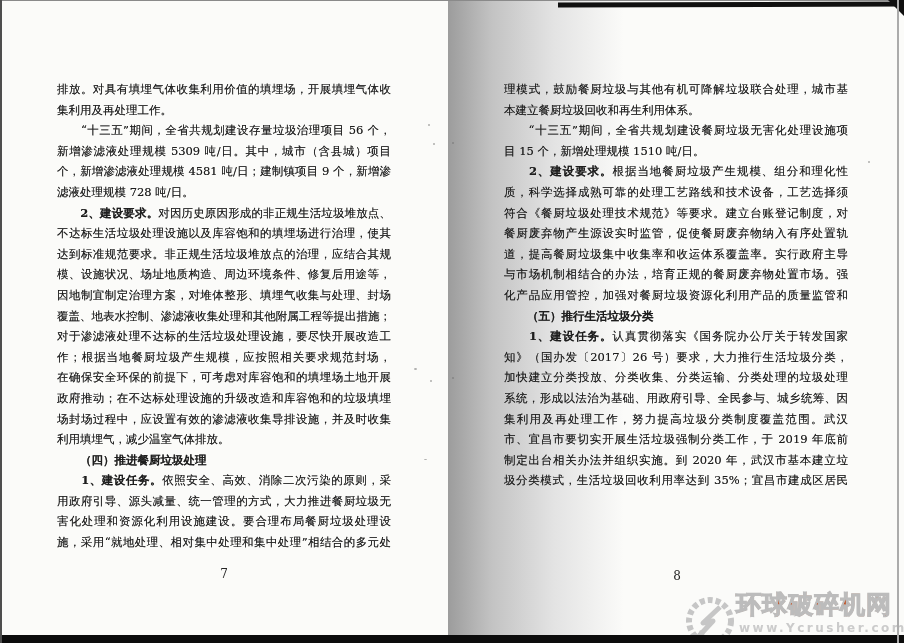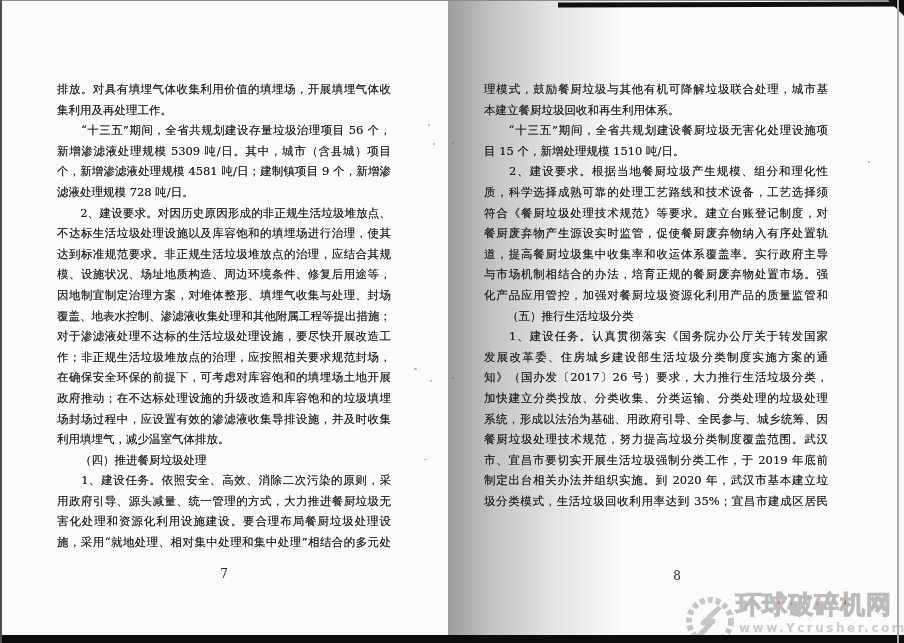--- a/index.html
+++ b/index.html
@@ -8,27 +8,27 @@
     background:#fbfbf9;
     font-family:"DejaVu Serif","Liberation Serif",serif;
   }
   
   .gutter{
     position:absolute;left:448px;top:0;width:176px;height:643px;z-index:1;
     background:linear-gradient(90deg,#9c9c9c 0%,#c3c3c3 25%,#e3e3e3 60%,rgba(251,251,249,0) 100%);
   }
   .text-block{position:absolute;z-index:3;color:#1d1d1d;text-shadow:0 0 .3px rgba(20,20,20,.6);}
   .text-block.left{left:57px;top:79px;width:334px;}
-  .text-block.right{left:484px;top:79px;width:344px;}
+  .text-block.right{left:504px;top:79px;width:344px;}
   .line{
     height:20.6px;line-height:20.6px;font-size:11.5px;
     text-align:justify;text-align-last:justify;overflow:hidden;
   }
   .line.nj{text-align-last:left;}
-  .bold{font-weight:normal;}
+  .bold{font-weight:bold;}
   .page-number{position:absolute;z-index:3;font-size:12px;text-align:center;color:#242424;}
   .pn-left{left:57px;top:567px;width:334px;}
   .pn-right{left:505px;top:569px;width:344px;}
   
   .edge-top{position:absolute;left:0;top:0;width:100%;height:1px;background:#8a8a8a;z-index:6;}
   .bar-top-right{position:absolute;left:558px;top:2px;width:346px;height:5px;background:#101010;transform:rotate(-.15deg);z-index:6;}
   .corner-tr{position:absolute;right:0;top:0;width:16px;height:16px;background:#101010;clip-path:polygon(0 0,100% 0,100% 100%);z-index:6;}
   .bar-bottom{position:absolute;left:0;top:635px;width:904px;height:8px;background:#0c0c0c;z-index:6;}
   .edge-left{position:absolute;left:0;top:0;width:2px;height:100%;background:#4e4e4e;z-index:6;}
   .edge-right{position:absolute;left:897px;top:0;width:2px;height:100%;background:#ababab;z-index:6;}
@@ -62,21 +62,21 @@
       <div class="line">新增渗滤液处理规模 5309 吨/日。其中，城市（含县城）项目 47</div>
       <div class="line">个，新增渗滤液处理规模 4581 吨/日；建制镇项目 9 个，新增渗</div>
       <div class="line nj">滤液处理规模 728 吨/日。</div>
       <div class="line"><span class="bold">　　2、建设要求。</span>对因历史原因形成的非正规生活垃圾堆放点、</div>
       <div class="line">不达标生活垃圾处理设施以及库容饱和的填埋场进行治理，使其</div>
       <div class="line">达到标准规范要求。非正规生活垃圾堆放点的治理，应结合其规</div>
       <div class="line">模、设施状况、场址地质构造、周边环境条件、修复后用途等，</div>
       <div class="line">因地制宜制定治理方案，对堆体整形、填埋气收集与处理、封场</div>
       <div class="line">覆盖、地表水控制、渗滤液收集处理和其他附属工程等提出措施；</div>
       <div class="line">对于渗滤液处理不达标的生活垃圾处理设施，要尽快开展改造工</div>
-      <div class="line">作；非正规生活垃圾堆放点的治理，应按照相关要求规范封场，</div>
+      <div class="line">作；根据当地餐厨垃圾产生规模，应按照相关要求规范封场，</div>
       <div class="line">在确保安全环保的前提下，可考虑对库容饱和的填埋场土地开展</div>
       <div class="line">政府推动；在不达标处理设施的升级改造和库容饱和的垃圾填埋</div>
       <div class="line">场封场过程中，应设置有效的渗滤液收集导排设施，并及时收集</div>
       <div class="line nj">利用填埋气，减少温室气体排放。</div>
       <div class="line nj"><span class="bold">　　（四）推进餐厨垃圾处理</span></div>
       <div class="line"><span class="bold">　　1、建设任务。</span>依照安全、高效、消除二次污染的原则，采</div>
       <div class="line">用政府引导、源头减量、统一管理的方式，大力推进餐厨垃圾无</div>
       <div class="line">害化处理和资源化利用设施建设。要合理布局餐厨垃圾处理设</div>
       <div class="line">施，采用“就地处理、相对集中处理和集中处理”相结合的多元处</div>
     </div>
@@ -89,25 +89,24 @@
       <div class="line nj">目 15 个，新增处理规模 1510 吨/日。</div>
       <div class="line"><span class="bold">　　2、建设要求。</span>根据当地餐厨垃圾产生规模、组分和理化性</div>
       <div class="line">质，科学选择成熟可靠的处理工艺路线和技术设备，工艺选择须</div>
       <div class="line">符合《餐厨垃圾处理技术规范》等要求。建立台账登记制度，对</div>
       <div class="line">餐厨废弃物产生源设实时监管，促使餐厨废弃物纳入有序处置轨</div>
       <div class="line">道，提高餐厨垃圾集中收集率和收运体系覆盖率。实行政府主导</div>
       <div class="line">与市场机制相结合的办法，培育正规的餐厨废弃物处置市场。强</div>
       <div class="line">化产品应用管控，加强对餐厨垃圾资源化利用产品的质量监管和</div>
       <div class="line nj"><span class="bold">　　（五）推行生活垃圾分类</span></div>
       <div class="line"><span class="bold">　　1、建设任务。</span>认真贯彻落实《国务院办公厅关于转发国家</div>
-      <div class="line">发展改革委、住房城乡建设部生活垃圾分类制度实施方案的通</div>
       <div class="line">知》（国办发〔2017〕26 号）要求，大力推行生活垃圾分类，</div>
       <div class="line">加快建立分类投放、分类收集、分类运输、分类处理的垃圾处理</div>
       <div class="line">系统，形成以法治为基础、用政府引导、全民参与、城乡统筹、因</div>
-      <div class="line">餐厨垃圾处理技术规范，努力提高垃圾分类制度覆盖范围。武汉</div>
+      <div class="line">集利用及再处理工作，努力提高垃圾分类制度覆盖范围。武汉</div>
       <div class="line">市、宜昌市要切实开展生活垃圾强制分类工作，于 2019 年底前</div>
       <div class="line">制定出台相关办法并组织实施。到 2020 年，武汉市基本建立垃</div>
       <div class="line">圾分类模式，生活垃圾回收利用率达到 35%；宜昌市建成区居民</div>
     </div>
   <div class="page-number pn-right">8</div>
 
   <div class="speck" style="left:428px;top:124px;width:2px;height:2px;"></div>
   <div class="speck" style="left:433px;top:143px;width:2px;height:2px;"></div>
   <div class="speck" style="left:452px;top:142px;width:2px;height:2px;"></div>
   <div class="speck" style="left:414px;top:368px;width:3px;height:2px;"></div>

